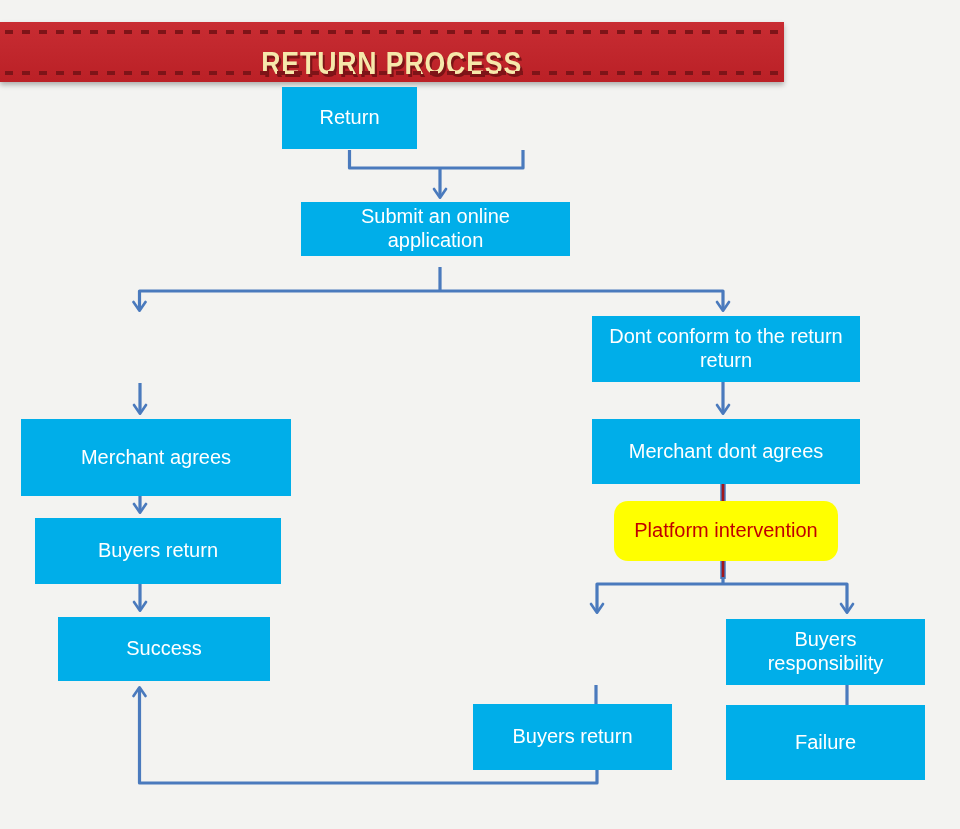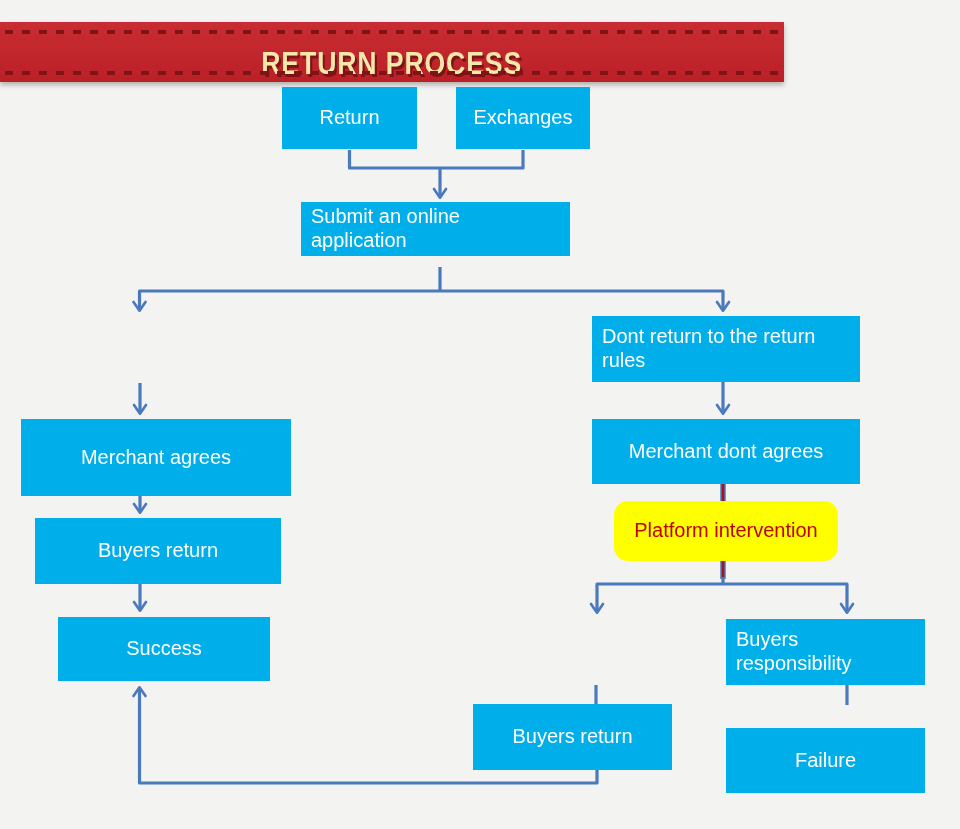--- a/index.html
+++ b/index.html
@@ -72,21 +72,21 @@
     stroke-linejoin: round;
   }
   
   .node {
     position: absolute;
     background: var(--node-fill);
     color: var(--node-text);
     display: flex;
     align-items: center;
     justify-content: center;
-    text-align: left;
+    text-align: center;
     font-size: 20px;
     line-height: 1.18;
     padding: 2px 10px;
     box-sizing: border-box;
   }
   .node.highlight {
     background: var(--highlight-fill);
     color: var(--highlight-text);
     border-radius: 14px;
   }
@@ -132,31 +132,28 @@
     <line class="line" x1="596" y1="685" x2="596" y2="704"></line>
     <line class="line" x1="847" y1="685" x2="847" y2="705"></line>
 
     <polyline class="line" points="597,770 597,783 139.5,783 139.5,688" marker-end="url(#arw)"></polyline>
   </svg>
 
   <div class="node" style="left:282px;top:87px;width:135px;height:62px">
     <span>Return</span>
   </div>
 
-  <div class="node" style="left:456px;top:87px;width:134px;height:62px">
-    <span>Exchanges</span>
-  </div>
 
   <div class="node" style="left:301px;top:202px;width:269px;height:54px">
     <span>Submit an online application</span>
   </div>
 
 
   <div class="node" style="left:592px;top:316px;width:268px;height:66px">
-    <span>Dont return to the return rules</span>
+    <span>Dont conform to the return return</span>
   </div>
 
   <div class="node" style="left:21px;top:419px;width:270px;height:77px">
     <span>Merchant agrees</span>
   </div>
 
   <div class="node" style="left:592px;top:419px;width:268px;height:65px">
     <span>Merchant dont agrees</span>
   </div>
 
@@ -174,17 +171,17 @@
 
 
   <div class="node" style="left:726px;top:619px;width:199px;height:66px">
     <span>Buyers responsibility</span>
   </div>
 
   <div class="node" style="left:473px;top:704px;width:199px;height:66px">
     <span>Buyers return</span>
   </div>
 
-  <div class="node" style="left:726px;top:728px;width:199px;height:65px">
+  <div class="node" style="left:726px;top:705px;width:199px;height:75px">
     <span>Failure</span>
   </div>
 
 </div>
 
 </body></html>

